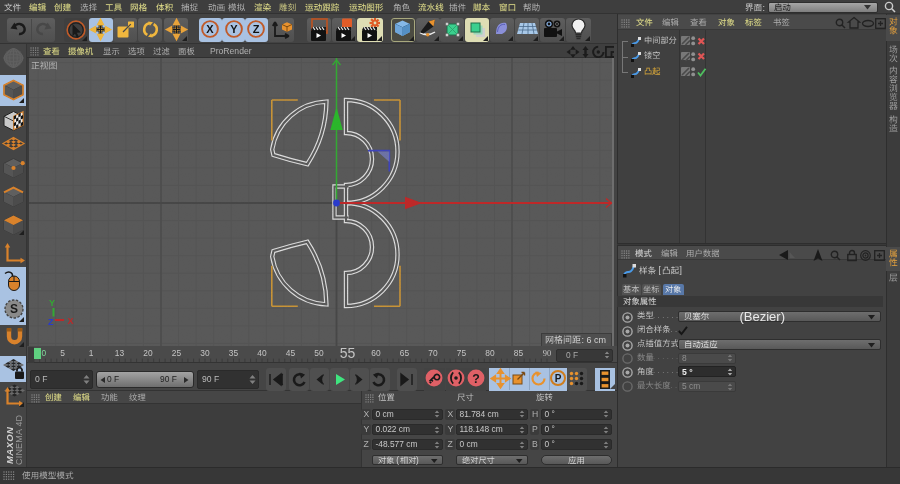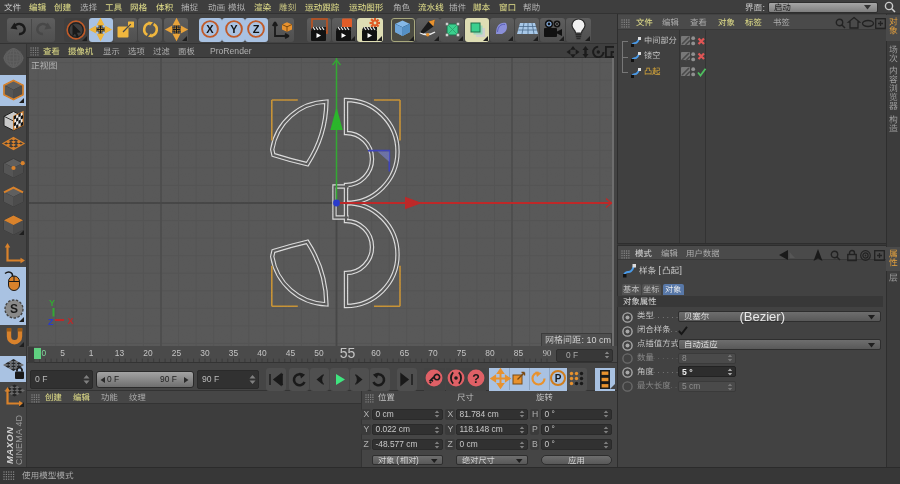--- a/index.html
+++ b/index.html
@@ -838,21 +838,21 @@
     </svg>
 <div class="a" style="left:541px;top:332.5px;width:71px;height:14px;background:#4f4f4f;border:1px solid #3c3c3c;"></div>
 <svg class="t" style="left:544.5px;top:334.8px;width:36px;height:11px">
       <g fill="#d3d3d3" transform="translate(0,7.92) scale(0.009,-0.009)">
         <use href="#g10" x="0"></use>
         <use href="#g11" x="1000"></use>
         <use href="#g57" x="2000"></use>
         <use href="#g58" x="3000"></use>
       </g>
     </svg>
-<div class="a" style="left:581.5px;top:334.8px;font-size:9px;color:#d3d3d3;font-family:'Liberation Sans',sans-serif;line-height:10px;">: 10 cm</div>
+<div class="a" style="left:581.5px;top:334.8px;font-size:9px;color:#d3d3d3;font-family:'Liberation Sans',sans-serif;line-height:10px;">: 6 cm</div>
 <div class="a" style="left:27px;top:346px;width:590px;height:17px;background:#4a4a4a;border-bottom:1px solid #333;"></div>
 <div class="a" style="left:27.5px;top:347px;width:6px;height:15.5px;background:#3a3a3a;"></div>
 <svg class="t" style="left:27px;top:346px;width:540px;height:17px;" viewBox="0 0 540 17">
       <path d="M7.0 12.6 V16 M12.7 12.6 V16 M18.4 12.6 V16 M24.1 12.6 V16 M29.8 12.6 V16 M35.5 12.6 V16 M41.2 12.6 V16 M46.9 12.6 V16 M52.6 12.6 V16 M58.3 12.6 V16 M64.0 12.6 V16 M69.7 12.6 V16 M75.4 12.6 V16 M81.1 12.6 V16 M86.8 12.6 V16 M92.5 12.6 V16 M98.2 12.6 V16 M103.9 12.6 V16 M109.6 12.6 V16 M115.3 12.6 V16 M121.0 12.6 V16 M126.7 12.6 V16 M132.4 12.6 V16 M138.1 12.6 V16 M143.8 12.6 V16 M149.5 12.6 V16 M155.2 12.6 V16 M160.9 12.6 V16 M166.6 12.6 V16 M172.3 12.6 V16 M178.0 12.6 V16 M183.7 12.6 V16 M189.4 12.6 V16 M195.1 12.6 V16 M200.8 12.6 V16 M206.5 12.6 V16 M212.2 12.6 V16 M217.9 12.6 V16 M223.6 12.6 V16 M229.3 12.6 V16 M235.0 12.6 V16 M240.7 12.6 V16 M246.4 12.6 V16 M252.1 12.6 V16 M257.8 12.6 V16 M263.5 12.6 V16 M269.2 12.6 V16 M274.9 12.6 V16 M280.6 12.6 V16 M286.3 12.6 V16 M292.0 12.6 V16 M297.7 12.6 V16 M303.4 12.6 V16 M309.1 12.6 V16 M314.8 12.6 V16 M320.5 12.6 V16 M326.2 12.6 V16 M331.9 12.6 V16 M337.6 12.6 V16 M343.3 12.6 V16 M349.0 12.6 V16 M354.7 12.6 V16 M360.4 12.6 V16 M366.1 12.6 V16 M371.8 12.6 V16 M377.5 12.6 V16 M383.2 12.6 V16 M388.9 12.6 V16 M394.6 12.6 V16 M400.3 12.6 V16 M406.0 12.6 V16 M411.7 12.6 V16 M417.4 12.6 V16 M423.1 12.6 V16 M428.8 12.6 V16 M434.5 12.6 V16 M440.2 12.6 V16 M445.9 12.6 V16 M451.6 12.6 V16 M457.3 12.6 V16 M463.0 12.6 V16 M468.7 12.6 V16 M474.4 12.6 V16 M480.1 12.6 V16 M485.8 12.6 V16 M491.5 12.6 V16 M497.2 12.6 V16 M502.9 12.6 V16 M508.6 12.6 V16 M514.3 12.6 V16 M520.0 12.6 V16" stroke="#3a3a3a" stroke-width="1"></path>
     </svg>
 <div class="a" style="left:54.5px;top:348.8px;font-size:8.4px;color:#c4c4c4;font-family:'Liberation Sans',sans-serif;line-height:9.4px;width:16px;text-align:center;">5</div>
 <div class="a" style="left:83px;top:348.8px;font-size:8.4px;color:#c4c4c4;font-family:'Liberation Sans',sans-serif;line-height:9.4px;width:16px;text-align:center;">1</div>
 <div class="a" style="left:111.5px;top:348.8px;font-size:8.4px;color:#c4c4c4;font-family:'Liberation Sans',sans-serif;line-height:9.4px;width:16px;text-align:center;">13</div>
 <div class="a" style="left:140px;top:348.8px;font-size:8.4px;color:#c4c4c4;font-family:'Liberation Sans',sans-serif;line-height:9.4px;width:16px;text-align:center;">20</div>
 <div class="a" style="left:168.5px;top:348.8px;font-size:8.4px;color:#c4c4c4;font-family:'Liberation Sans',sans-serif;line-height:9.4px;width:16px;text-align:center;">25</div>

